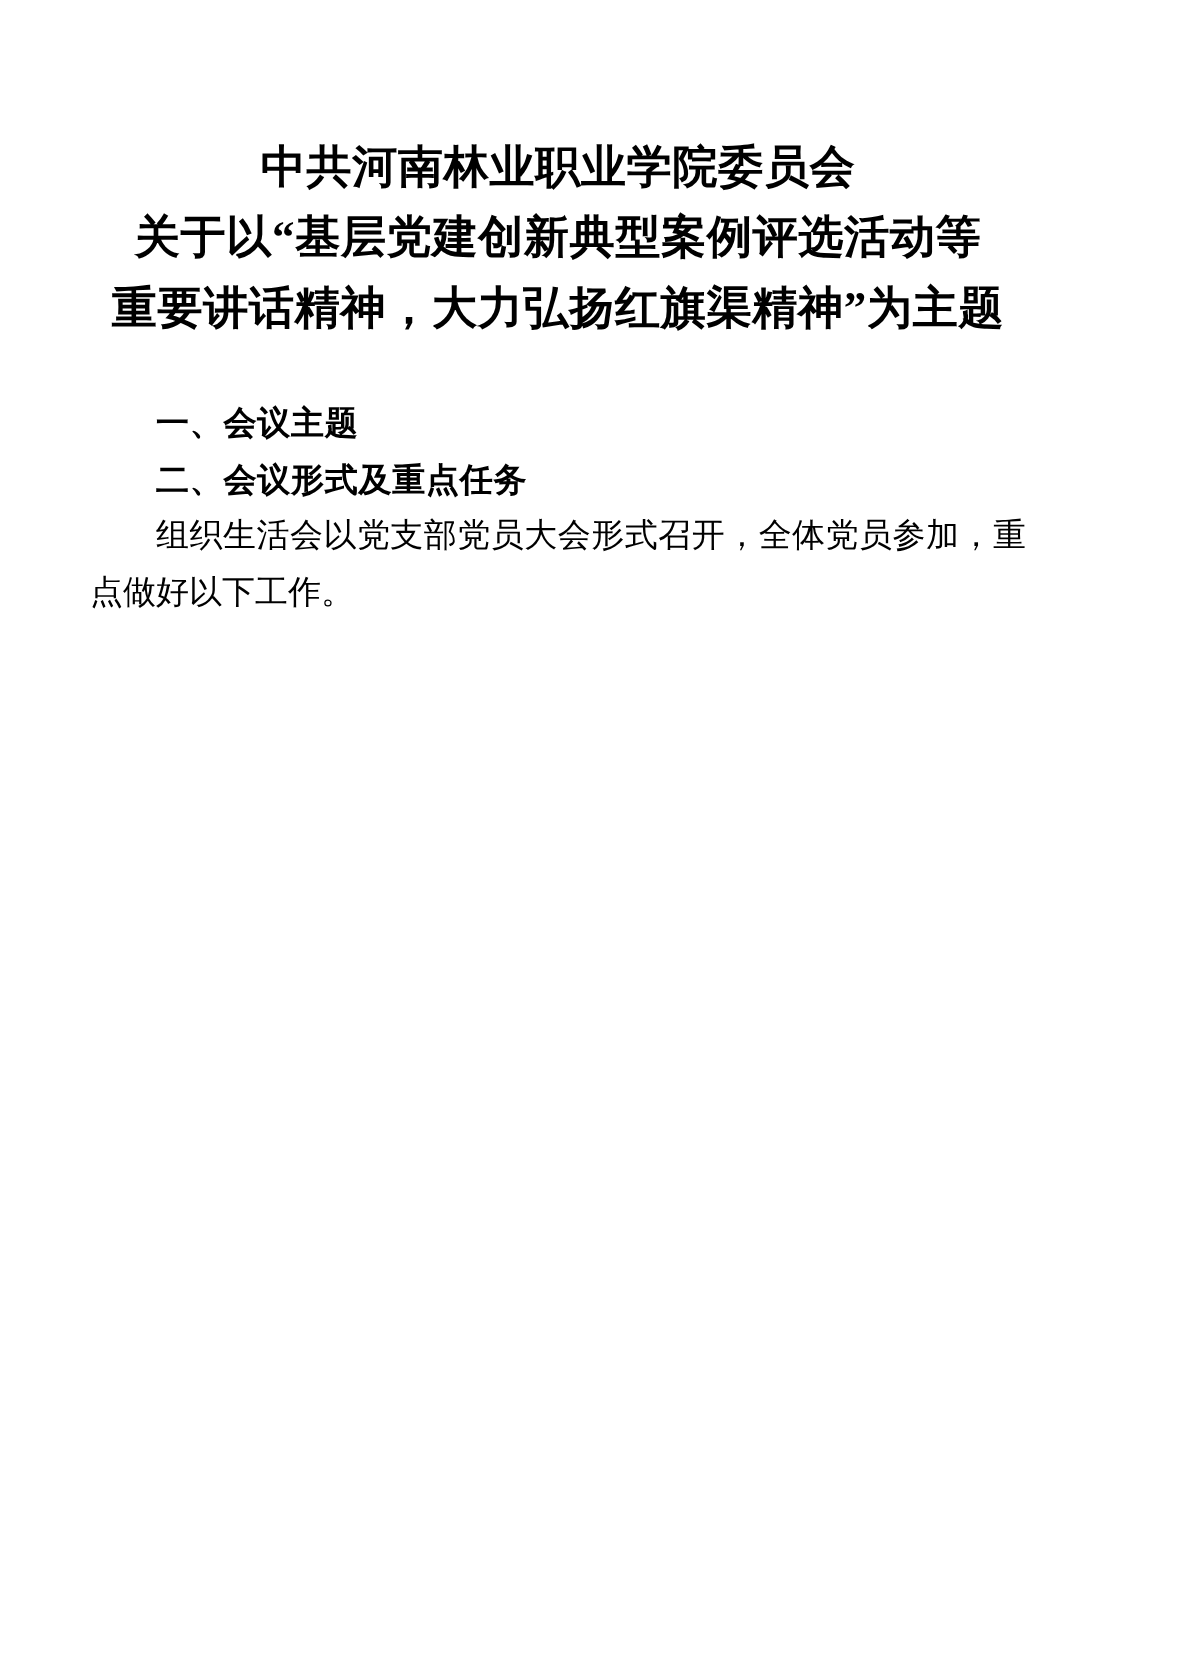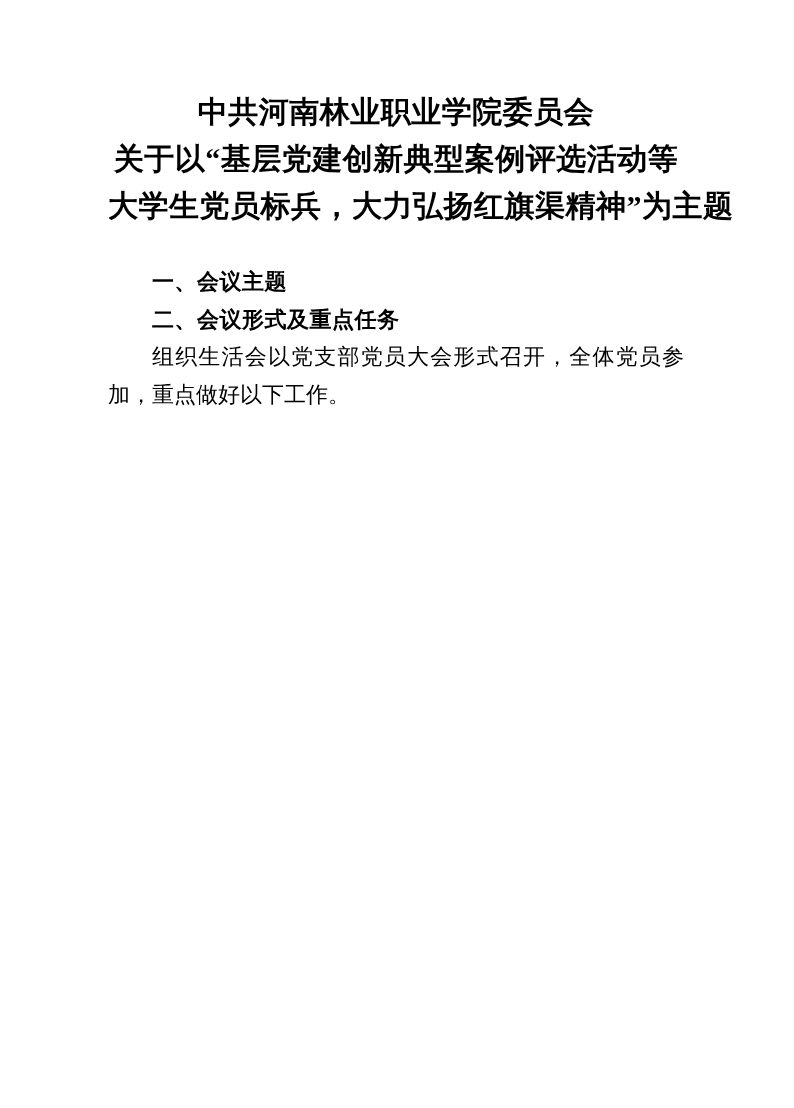--- a/index.html
+++ b/index.html
@@ -7,21 +7,21 @@
     padding: 0;
     background: #ffffff;
   }
   .page {
     position: relative;
     width: 794px;
     height: 1108px;
     margin: 0 auto;
     background: #ffffff;
     box-sizing: border-box;
-    padding: 88px 110px 0 108px;
+    padding: 88px 110px 0 60px;
     overflow: hidden;
     color: #000000;
   }
   .doc-title {
     text-align: center;
     font-family: "Liberation Serif", serif;
     font-weight: bold;
     font-size: 30px;
     line-height: 47px;
     letter-spacing: 0.5px;
@@ -55,21 +55,21 @@
     letter-spacing: 0.5px;
   }
 </style>
 </head>
 <body>
 
 <div class="page">
   <div class="doc-title">
     <div class="title-line">中共河南林业职业学院委员会</div>
     <div class="title-line">关于以“基层党建创新典型案例评选活动等</div>
-    <div class="title-line">大学生党员标兵，大力弘扬红旗渠精神”为主题</div>
+    <div class="title-line">重要讲话精神，大力弘扬红旗渠精神”为主题</div>
   </div>
 
   <div class="doc-body">
     <p class="heading">一、会议主题</p>
     <p class="heading">二、会议形式及重点任务</p>
     <p class="para">组织生活会以党支部党员大会形式召开，全体党员参加，重点做好以下工作。</p>
   </div>
 </div>
 
 </body></html>

